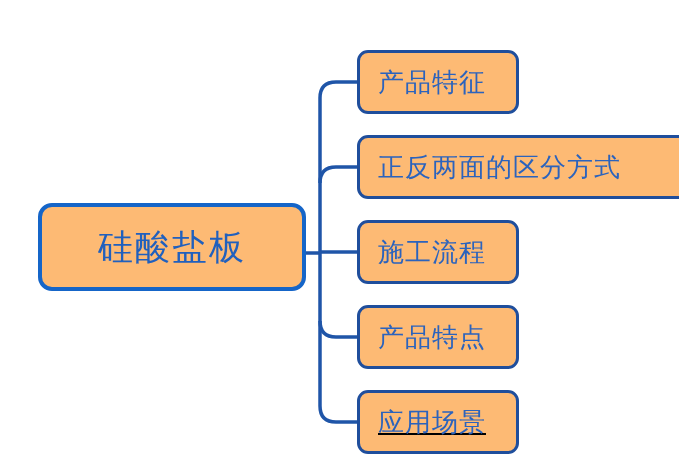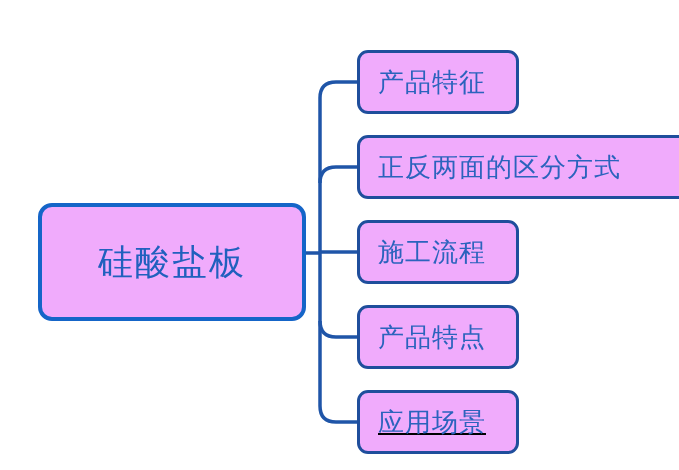--- a/index.html
+++ b/index.html
@@ -30,31 +30,31 @@
     top: 0;
     width: 679px;
     height: 470px;
     pointer-events: none;
   }
 
   
   .node {
     position: absolute;
     box-sizing: border-box;
-    background: #f0abfc;
+    background: #fdba74;
     display: flex;
     align-items: center;
     white-space: nowrap;
   }
 
   .node-root {
     left: 38px;
     top: 203px;
     width: 268px;
-    height: 118px;
+    height: 88px;
     border: 4px solid #1565C8;
     border-radius: 14px;
     justify-content: center;
   }
   .node-root .node-label {
     color: #2060BE;
     font-size: 35px;
     letter-spacing: 2px;
   }
 

